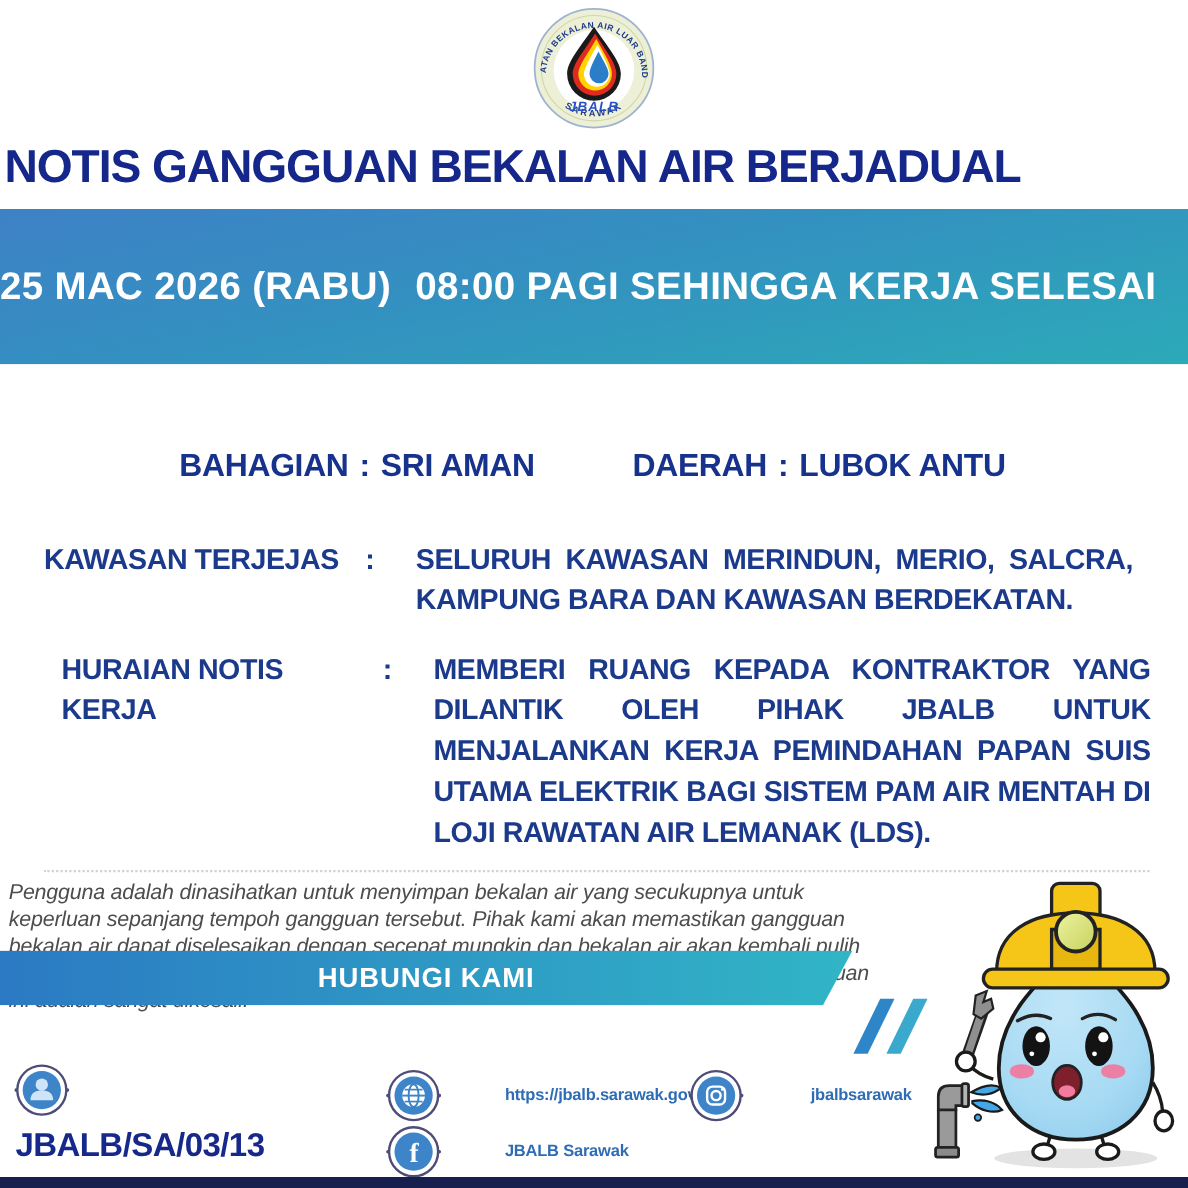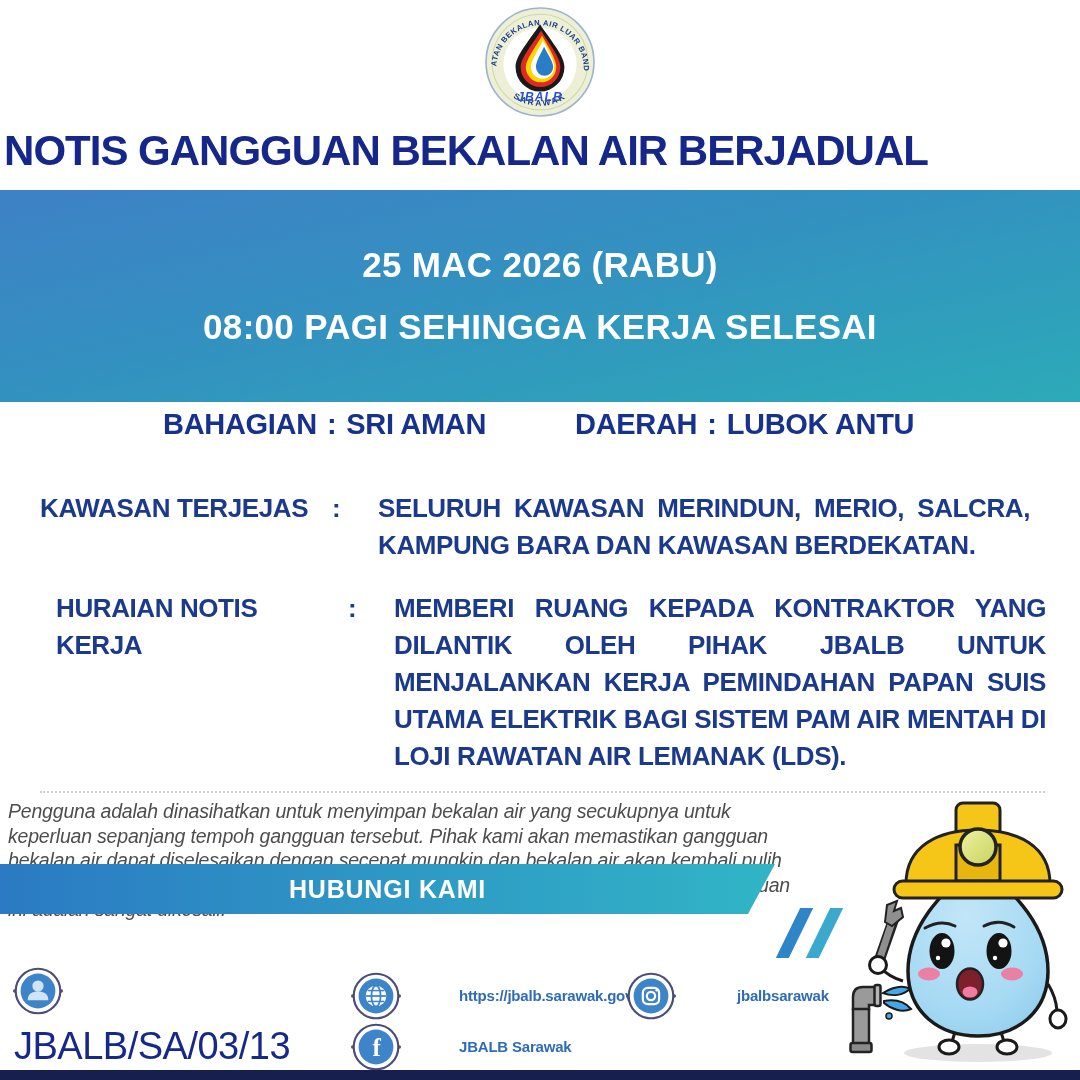--- a/index.html
+++ b/index.html
@@ -9,23 +9,23 @@
   }
   .abs{position:absolute;}
   
   .logo{left:478px;top:6px;width:124px;height:112px;}
   .title{
     left:0;top:127px;width:932px;text-align:center;
     font-size:42px;font-weight:bold;color:#15278a;letter-spacing:-1px;white-space:nowrap;
   }
   
   .date-banner{
-    left:0;top:190px;width:1080px;height:212px;
+    left:0;top:190px;width:1080px;height:141px;
     background:linear-gradient(168deg,#3e81c6 0%,#3391c0 45%,#2caab8 100%);
-    display:flex;flex-direction:column;align-items:center;justify-content:center;gap:22px;
+    display:flex;flex-direction:row;align-items:center;justify-content:flex-start;gap:22px;
   }
   .date-banner .line{color:#ffffff;font-size:35px;font-weight:bold;letter-spacing:0.3px;white-space:nowrap;}
   
   .loc{top:408px;font-size:29px;font-weight:bold;color:#17328c;white-space:nowrap;letter-spacing:-0.3px;}
   .loc .sep{margin:0 10px;}
   .loc-bahagian{left:163px;}
   .loc-daerah{left:575px;}
   
   .section{left:40px;width:990px;display:flex;color:#1b3a8c;font-weight:bold;font-size:26px;line-height:37px;letter-spacing:-0.4px;}
   .section .label{width:292px;flex:none;}
@@ -55,21 +55,21 @@
   .cicon{width:50px;height:50px;}
   .icon-call{left:13px;top:966px;}
   .icon-web{left:351px;top:971px;}
   .icon-fb{left:351px;top:1022px;}
   .icon-ig{left:626px;top:971px;}
   .cc-text{left:77px;top:974px;color:#1d3f94;font-weight:bold;font-size:15px;line-height:21px;letter-spacing:-0.2px;}
   .link-text{color:#2e6cb5;font-weight:bold;font-size:15px;white-space:nowrap;letter-spacing:-0.2px;margin-left:47px;}
   .web-text{left:412px;top:987px;}
   .fb-text{left:412px;top:1038px;}
   .ig-text{left:690px;top:987px;}
-  .reference{left:14px;top:1025px;color:#16298a;font-weight:normal;font-size:38px;letter-spacing:-0.5px;white-space:nowrap;}
+  .reference{left:14px;top:1025px;color:#16298a;font-weight:bold;font-size:30px;letter-spacing:-0.5px;white-space:nowrap;}
   .bottom-bar{left:0;top:1070px;width:1080px;height:10px;background:#161f4e;}
   
   .mascot{left:843px;top:789px;width:237px;height:290px;}
 </style>
 </head>
 <body>
 
 <div class="page">
 
   <div class="abs logo">

